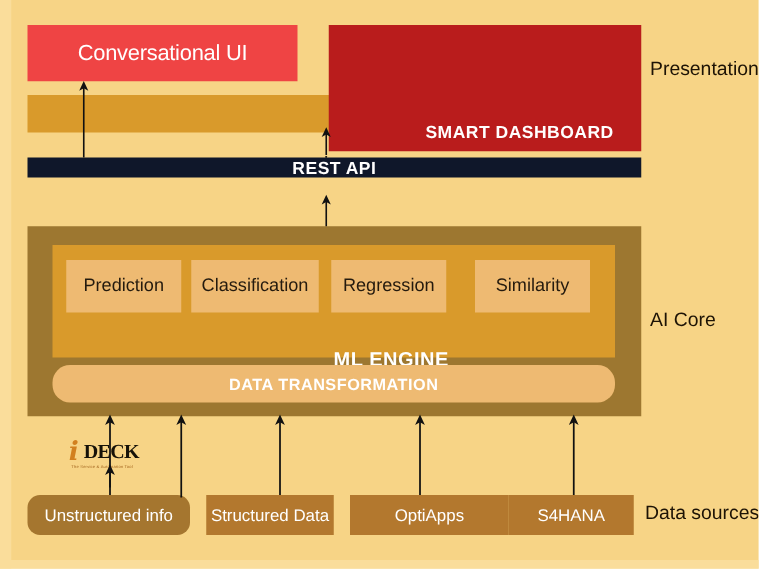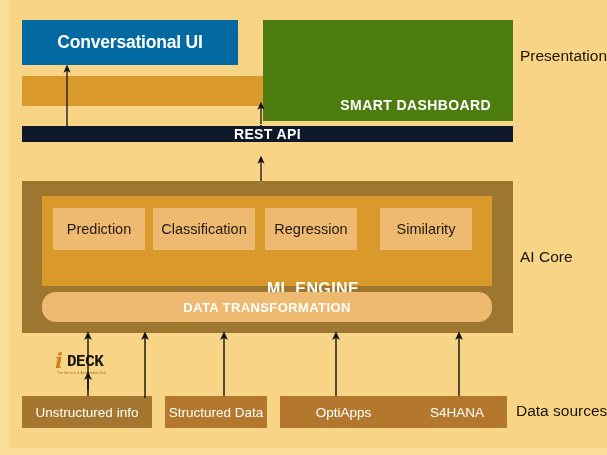--- a/index.html
+++ b/index.html
@@ -40,31 +40,31 @@
     display: flex;
     align-items: center;
     justify-content: center;
     white-space: nowrap;
   }
 
   
   .conv-ui {
     left: 22px; top: 20px;
     width: 216px; height: 45px;
-    background: #0369a1;
+    background: #ef4444;
     color: #ffffff;
     font-size: 17.5px;
-    font-weight: bold;
+    font-weight: normal;
     letter-spacing: -0.2px;
   }
 
   .smart-dash {
     left: 263px; top: 20px;
     width: 250px; height: 101px;
-    background: #4d7c0f;
+    background: #b91c1c;
     color: #ffffff;
     font-size: 14px;
     font-weight: bold;
     letter-spacing: 0.4px;
     align-items: flex-end;
     justify-content: flex-end;
     padding: 0 22px 8px 0;
   }
 
   .dash-bar {
@@ -138,21 +138,21 @@
   }
 
   
   .src {
     top: 396px;
     height: 32px;
     color: #ffffff;
     font-size: 13.5px;
     font-weight: normal;
   }
-  .src-1 { left: 22px;  width: 130px; background: #a5762f; }
+  .src-1 { left: 22px;  width: 130px; background: #a5762f; border-radius: 10px; }
   .src-2 { left: 165px; width: 102px; background: #b3782e; }
   .src-3 { left: 280px; width: 127px; background: #b3782e; }
   .src-4 { left: 407px; width: 100px; background: #b3782e; }
 
   
   .layer-label {
     position: absolute;
     color: #1d1305;
     font-size: 15.5px;
     white-space: nowrap;
@@ -173,21 +173,21 @@
     font-family: "DejaVu Serif", serif;
     font-style: italic;
     font-weight: bold;
     font-size: 21px;
     color: #d2801f;
     line-height: 20px;
   }
   .ideck .deck {
     position: absolute;
     left: 12px; top: 2px;
-    font-family: Liberation Mono, monospace;
+    font-family: Liberation Serif, serif;
     font-weight: bold;
     font-size: 16px;
     color: #161208;
     letter-spacing: -0.5px;
     line-height: 18px;
   }
   .ideck .tag {
     position: absolute;
     left: 2px; top: 20px;
     font-size: 3.2px;

